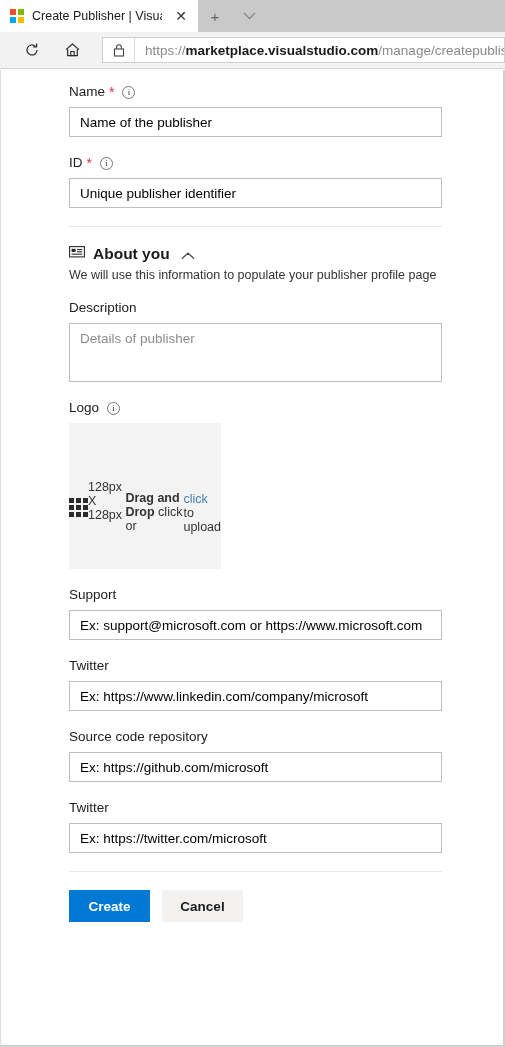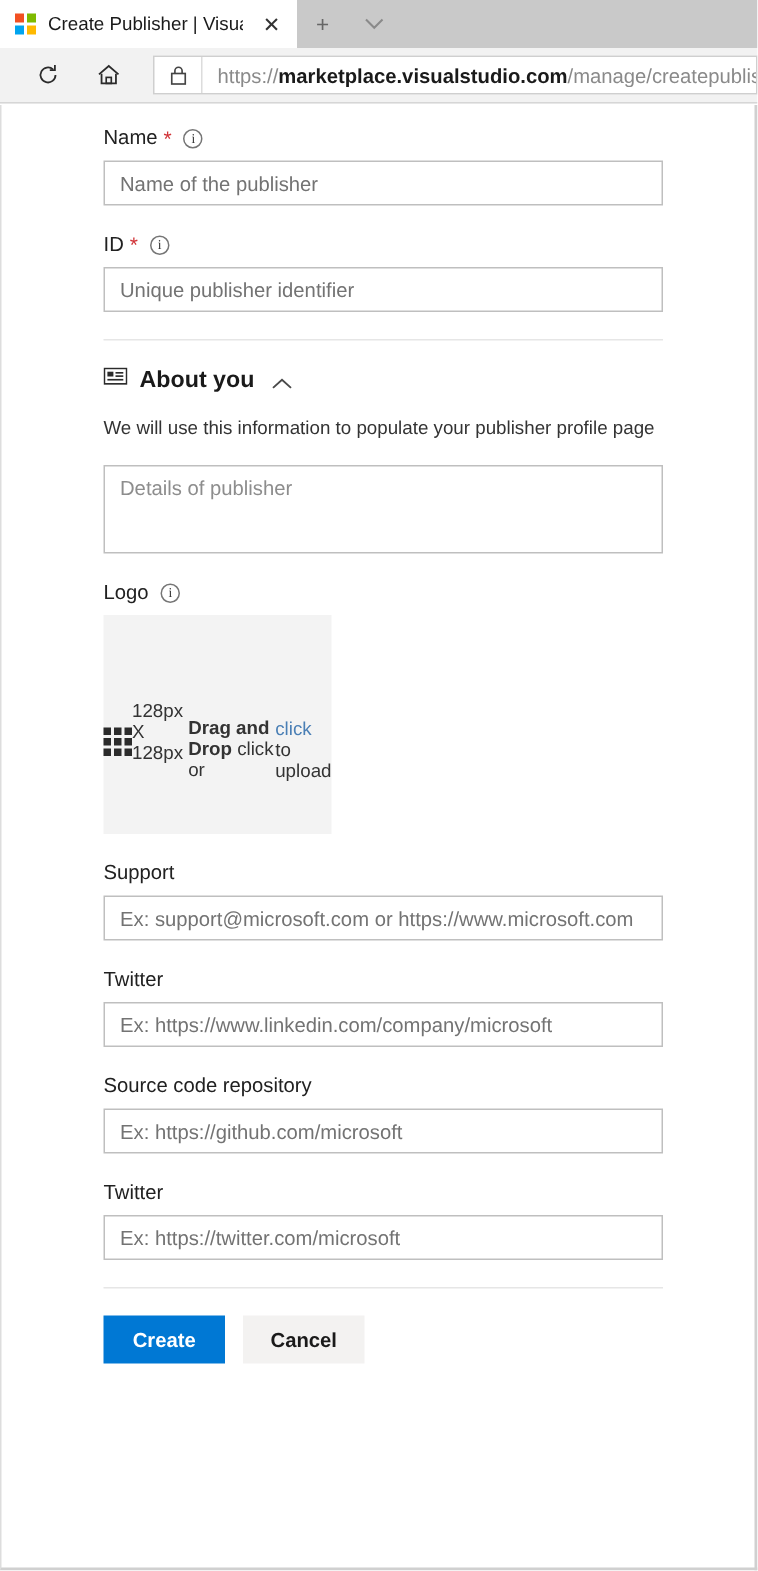--- a/index.html
+++ b/index.html
@@ -148,21 +148,21 @@
 
   .input {
     width: 373px;
     height: 30px;
     border: 1px solid #bfbfbf;
     background: #ffffff;
     display: flex;
     align-items: center;
     padding: 0 10px;
     font-size: 13.5px;
-    color: #737373;
+    color: #000000;
     white-space: nowrap;
     overflow: hidden;
   }
   .textarea {
     width: 373px;
     height: 59px;
     border: 1px solid #bfbfbf;
     background: #ffffff;
     padding: 7px 10px;
     font-size: 13.5px;
@@ -173,21 +173,21 @@
     width: 373px;
     height: 1px;
     background: #e6e6e6;
     margin: 16px 0 18px 0;
   }
 
   .section-head {
     display: flex;
     align-items: flex-end;
     gap: 8px;
-    margin-bottom: 15px;
+    margin-bottom: 5px;
   }
   .section-title {
     font-size: 15.5px;
     font-weight: 700;
     color: #1a1a1a;
   }
   .chev-up {
     color: #4a4a4a;
     font-size: 13px;
     margin-left: 3px;
@@ -326,20 +326,23 @@
         <span class="section-title">About you</span>
         <span class="chev-up">
           <svg width="14" height="8" viewBox="0 0 14 8" aria-hidden="true">
             <path d="M1 6.6 L7 1.2 L13 6.6" stroke="#4a4a4a" stroke-width="1.3" fill="none"></path>
           </svg>
         </span>
       </div>
       <div class="section-sub">We will use this information to populate your publisher profile page</div>
 
       <div class="field">
+        <div class="label">
+          <span>Description</span>
+        </div>
         <div class="textarea">Details of publisher</div>
       </div>
 
       <div class="field">
         <div class="label">
           <span>Logo</span>
           <span class="info-icon">i</span>
         </div>
         <div class="dropzone">
           <span class="grid-icon">

